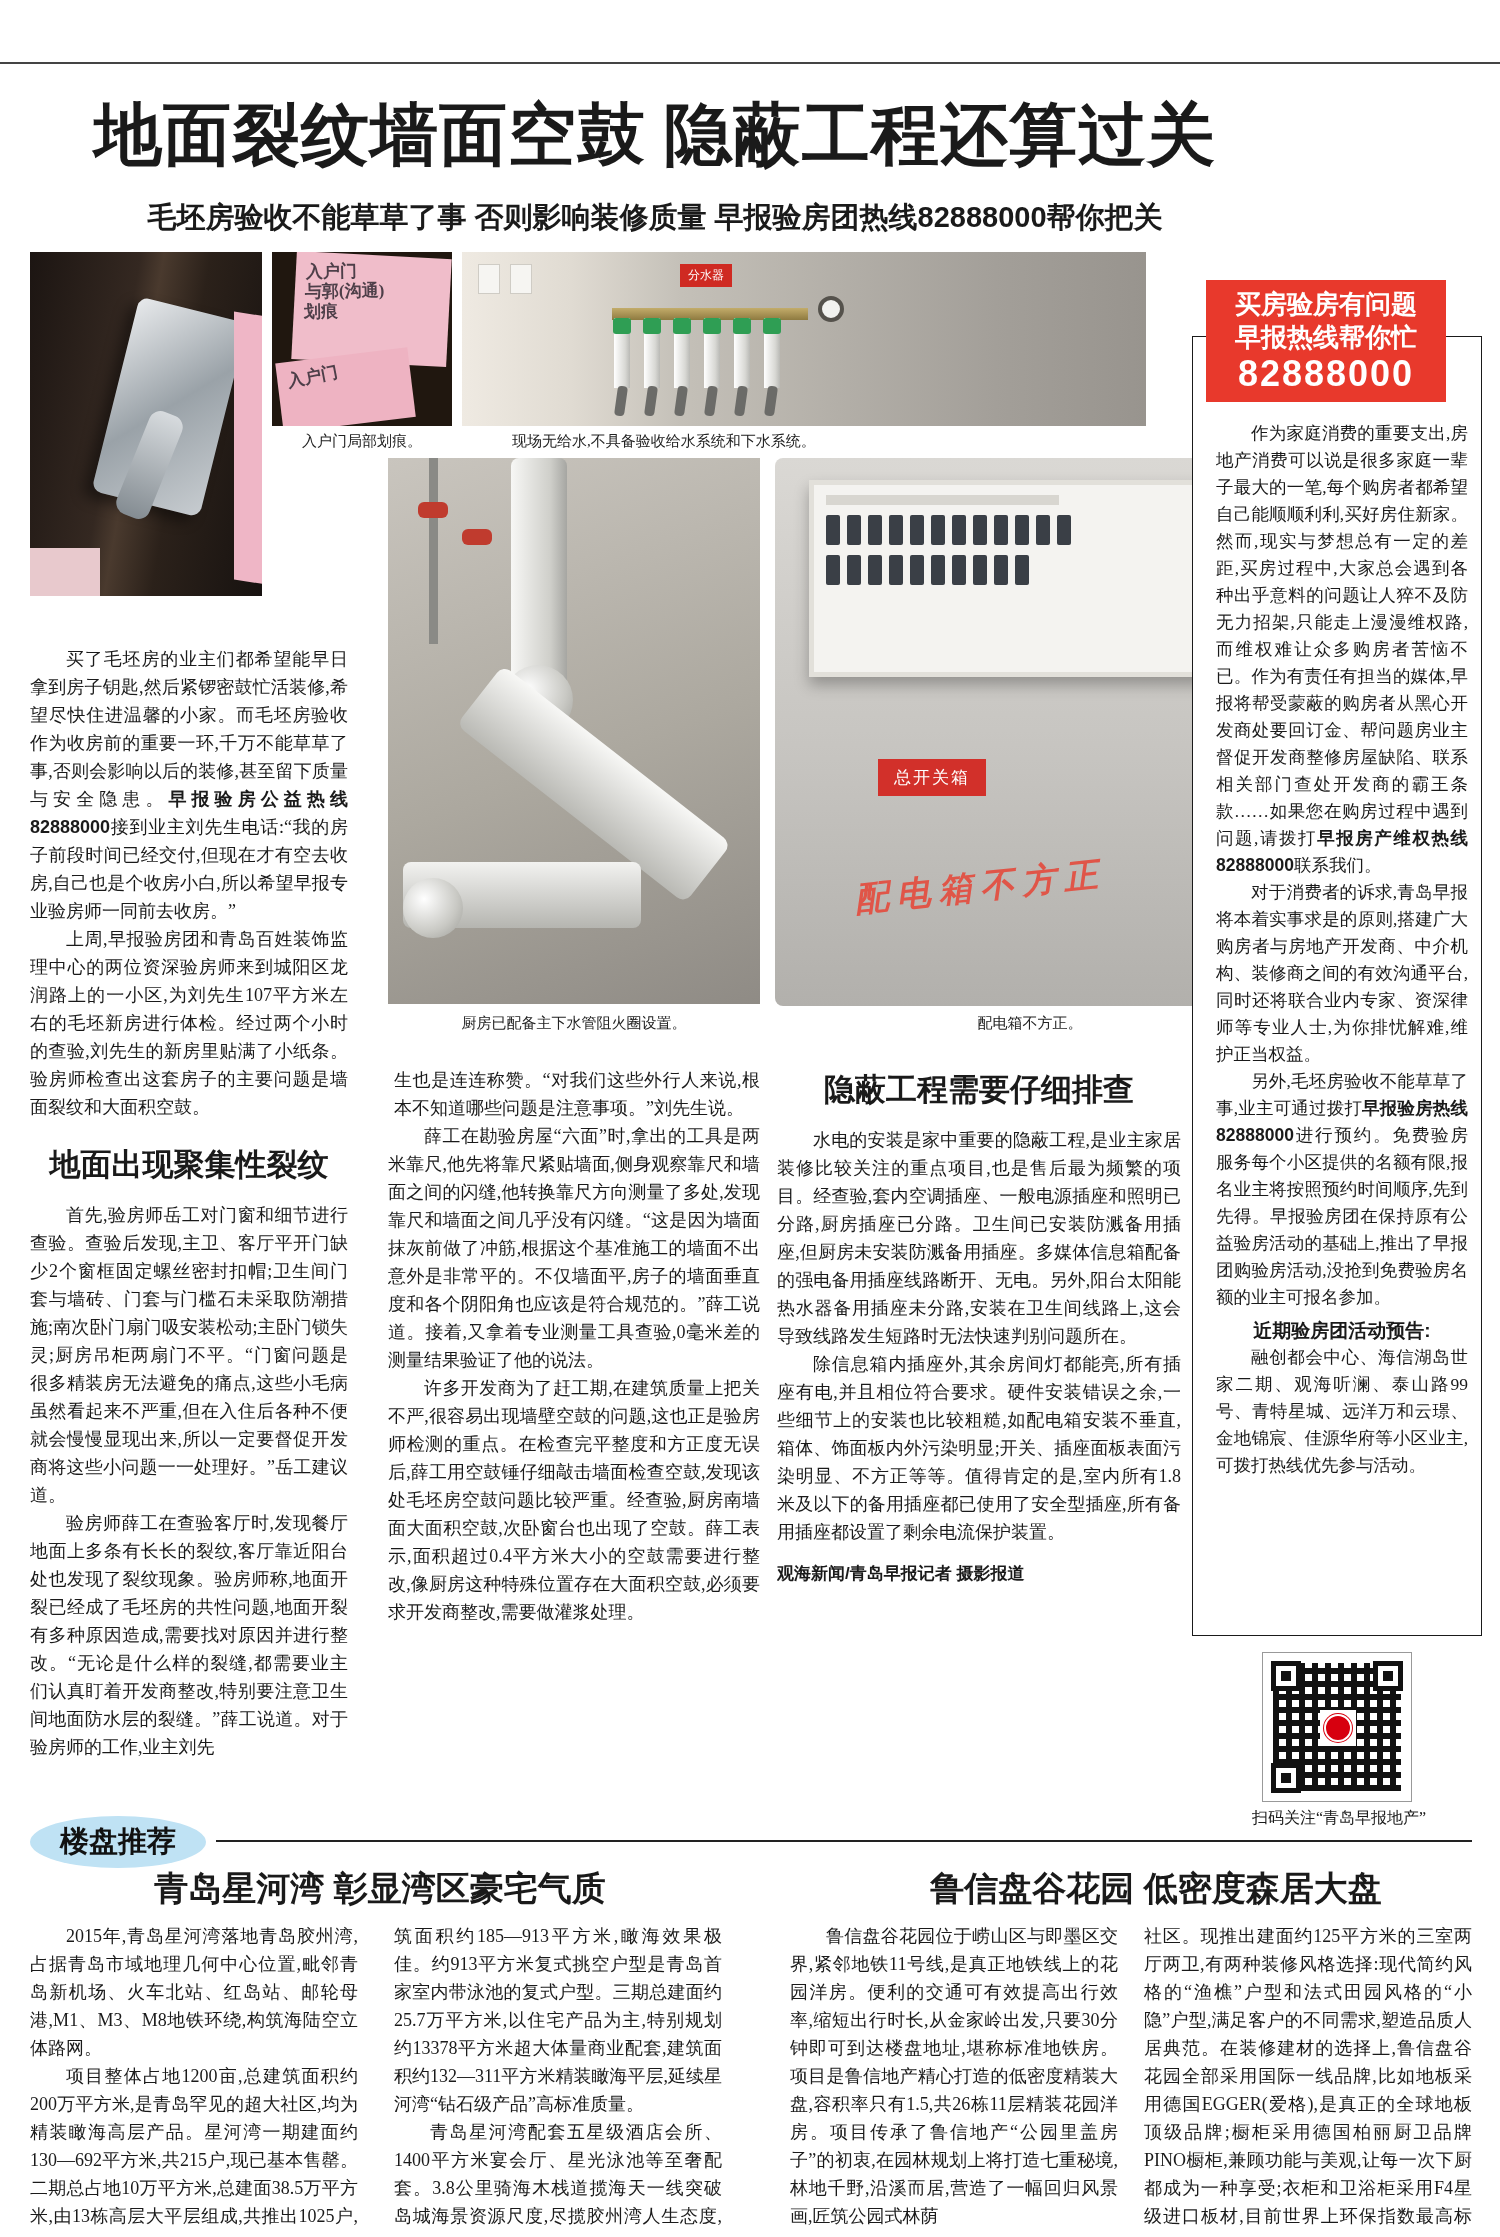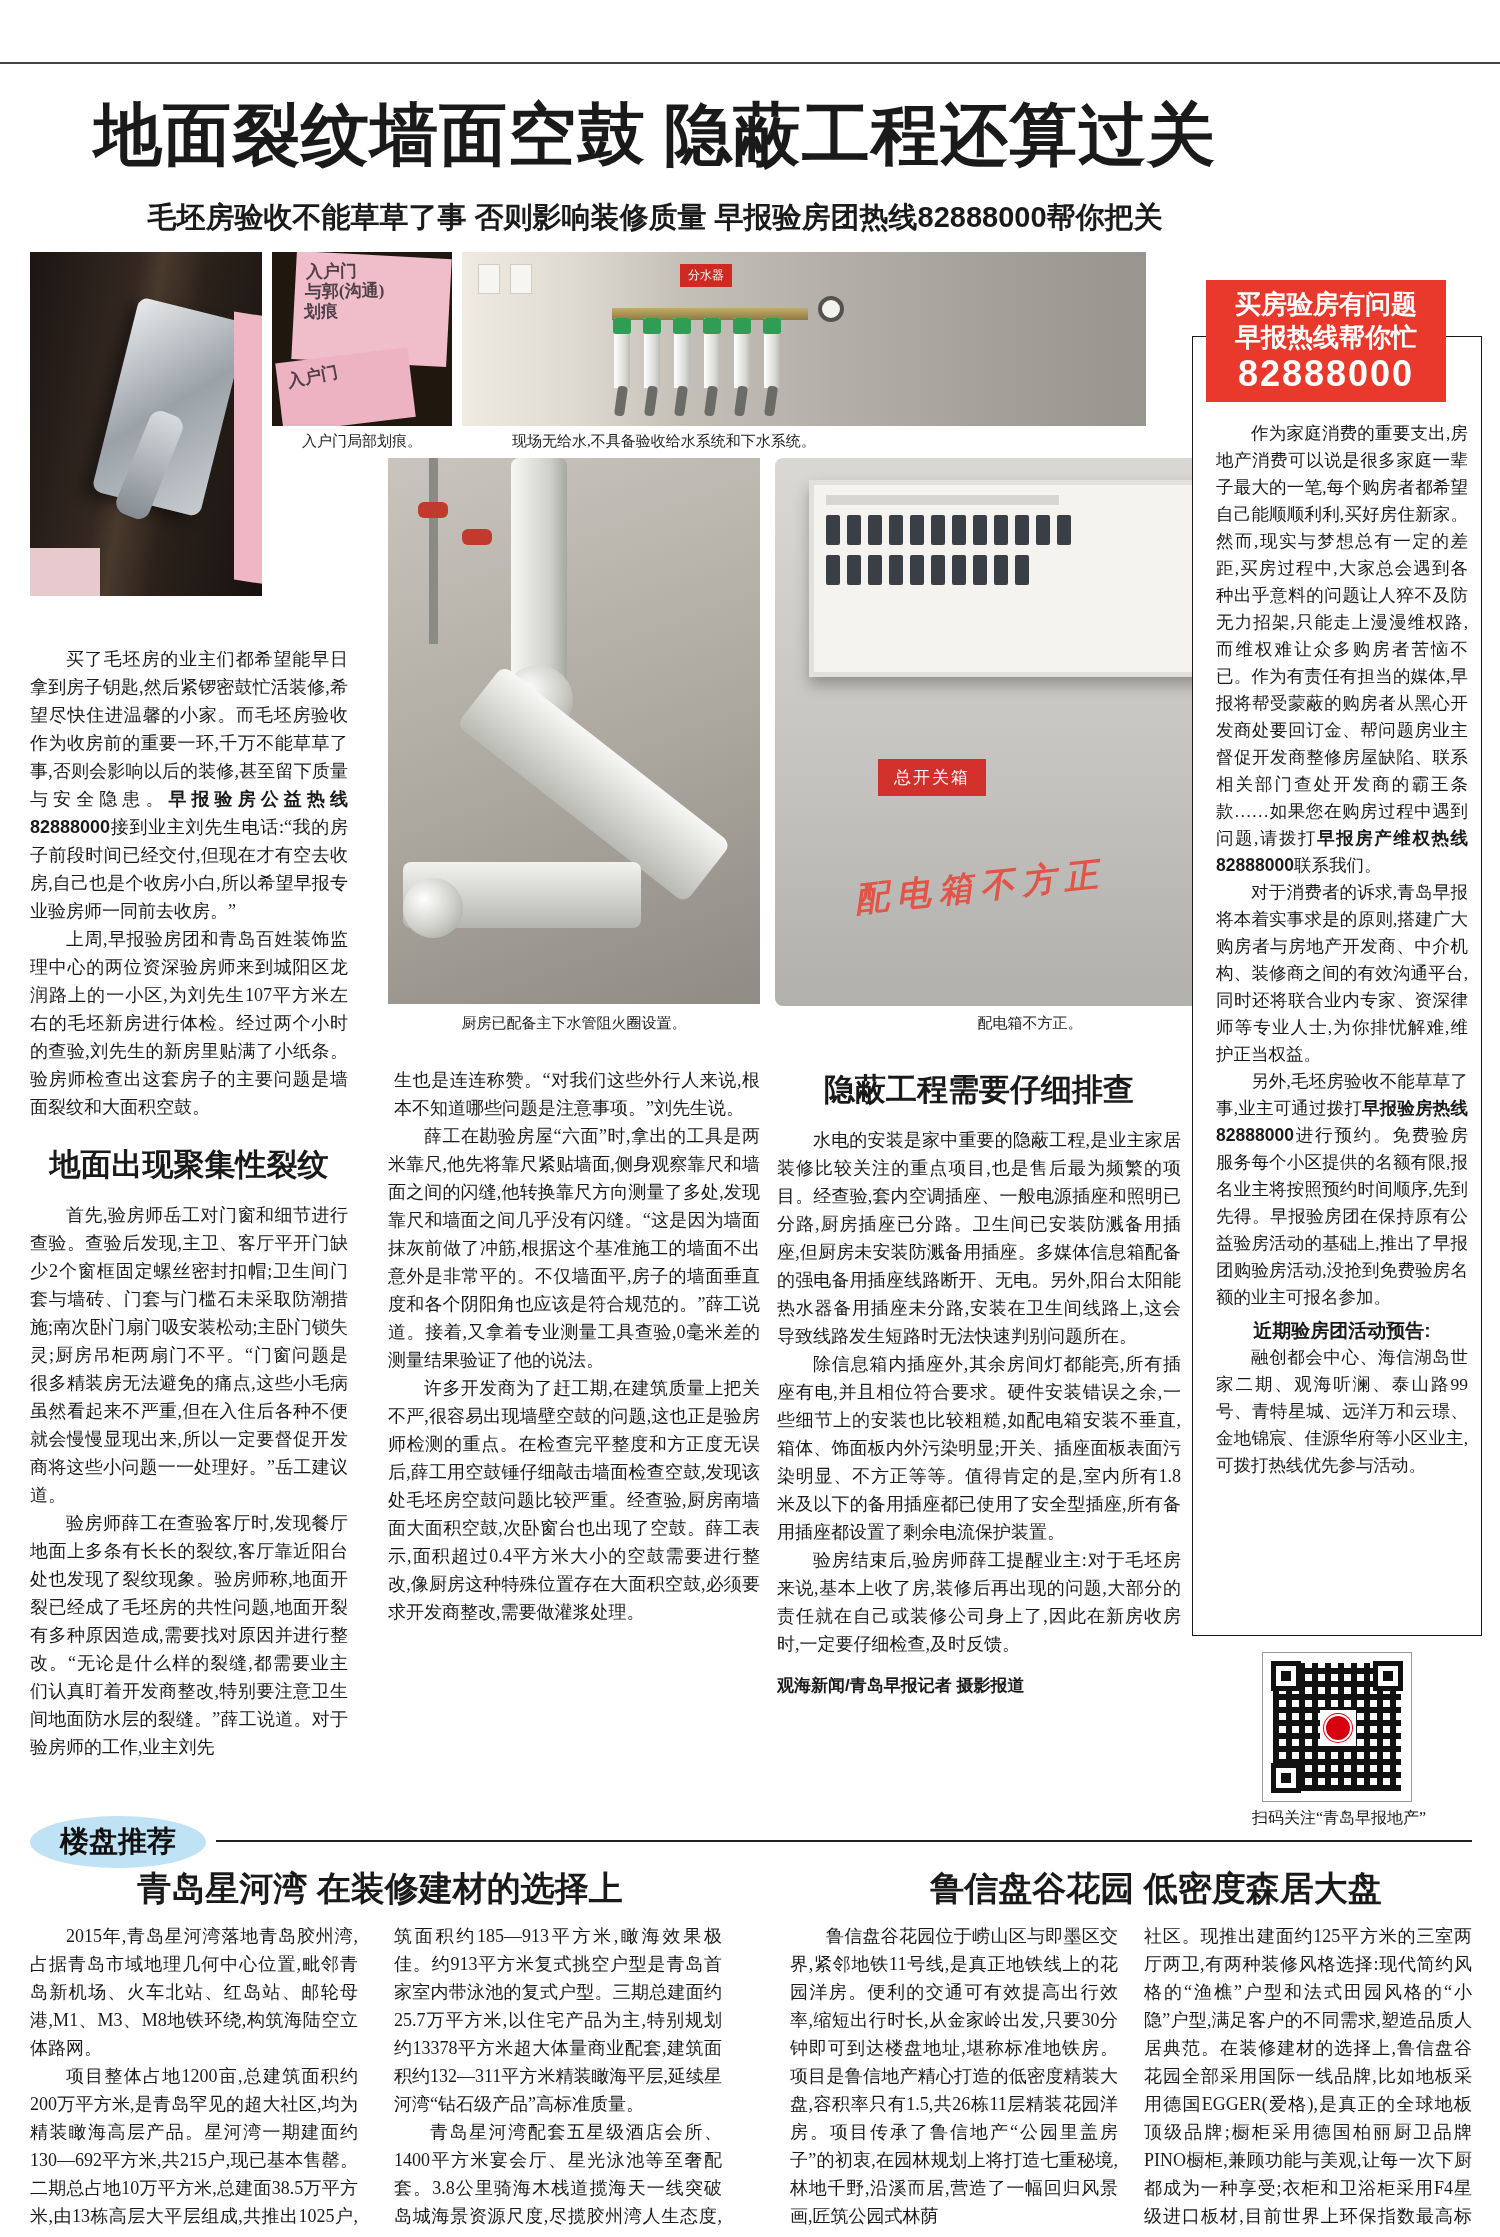--- a/index.html
+++ b/index.html
@@ -214,21 +214,20 @@
   <div class="abs bodycol col2">
     <p style="text-indent:0;margin-left:6px;">生也是连连称赞。“对我们这些外行人来说,根本不知道哪些问题是注意事项。”刘先生说。</p>
     <p>薛工在勘验房屋“六面”时,拿出的工具是两米靠尺,他先将靠尺紧贴墙面,侧身观察靠尺和墙面之间的闪缝,他转换靠尺方向测量了多处,发现靠尺和墙面之间几乎没有闪缝。“这是因为墙面抹灰前做了冲筋,根据这个基准施工的墙面不出意外是非常平的。不仅墙面平,房子的墙面垂直度和各个阴阳角也应该是符合规范的。”薛工说道。接着,又拿着专业测量工具查验,0毫米差的测量结果验证了他的说法。</p>
     <p>许多开发商为了赶工期,在建筑质量上把关不严,很容易出现墙壁空鼓的问题,这也正是验房师检测的重点。在检查完平整度和方正度无误后,薛工用空鼓锤仔细敲击墙面检查空鼓,发现该处毛坯房空鼓问题比较严重。经查验,厨房南墙面大面积空鼓,次卧窗台也出现了空鼓。薛工表示,面积超过0.4平方米大小的空鼓需要进行整改,像厨房这种特殊位置存在大面积空鼓,必须要求开发商整改,需要做灌浆处理。</p>
   </div>
 
   <div class="abs bodycol col3">
     <h2 class="sec-head sec-head-first">隐蔽工程需要仔细排查</h2>
     <p>水电的安装是家中重要的隐蔽工程,是业主家居装修比较关注的重点项目,也是售后最为频繁的项目。经查验,套内空调插座、一般电源插座和照明已分路,厨房插座已分路。卫生间已安装防溅备用插座,但厨房未安装防溅备用插座。多媒体信息箱配备的强电备用插座线路断开、无电。另外,阳台太阳能热水器备用插座未分路,安装在卫生间线路上,这会导致线路发生短路时无法快速判别问题所在。</p>
     <p>除信息箱内插座外,其余房间灯都能亮,所有插座有电,并且相位符合要求。硬件安装错误之余,一些细节上的安装也比较粗糙,如配电箱安装不垂直,箱体、饰面板内外污染明显;开关、插座面板表面污染明显、不方正等等。值得肯定的是,室内所有1.8米及以下的备用插座都已使用了安全型插座,所有备用插座都设置了剩余电流保护装置。</p>
-    <p>验房结束后,验房师薛工提醒业主:对于毛坯房来说,基本上收了房,装修后再出现的问题,大部分的责任就在自己或装修公司身上了,因此在新房收房时,一定要仔细检查,及时反馈。</p>
     <p class="byline">观海新闻/青岛早报记者 摄影报道</p>
   </div>
 
   <div class="abs sb-box"></div>
   <div class="abs redbox">
     <div class="l">买房验房有问题</div>
     <div class="l">早报热线帮你忙</div>
     <div class="n">82888000</div>
   </div>
   <div class="abs sb-text">
@@ -246,21 +245,21 @@
     <div class="qr-f" style="left:8px; bottom:8px;"></div>
     <div class="qr-logo">
         <div class="qr-circle"></div>
       </div>
   </div>
   <div class="abs qr-cap">扫码关注“青岛早报地产”</div>
 
   <div class="abs badge">楼盘推荐</div>
   <div class="abs list-rule"></div>
 
-  <div class="abs ltitle lt-left">青岛星河湾 在装修建材的选择上</div>
+  <div class="abs ltitle lt-left">青岛星河湾 彰显湾区豪宅气质</div>
   <div class="abs ltitle lt-right">鲁信盘谷花园 低密度森居大盘</div>
 
   <div class="abs listcol lcA">
     <p>2015年,青岛星河湾落地青岛胶州湾,占据青岛市域地理几何中心位置,毗邻青岛新机场、火车北站、红岛站、邮轮母港,M1、M3、M8地铁环绕,构筑海陆空立体路网。</p>
     <p>项目整体占地1200亩,总建筑面积约200万平方米,是青岛罕见的超大社区,均为精装瞰海高层产品。星河湾一期建面约130—692平方米,共215户,现已基本售罄。二期总占地10万平方米,总建面38.5万平方米,由13栋高层大平层组成,共推出1025户,容积率2.9。建</p>
   </div>
   <div class="abs listcol lcB">
     <p style="text-indent:0;">筑面积约185—913平方米,瞰海效果极佳。约913平方米复式挑空户型是青岛首家室内带泳池的复式户型。三期总建面约25.7万平方米,以住宅产品为主,特别规划约13378平方米超大体量商业配套,建筑面积约132—311平方米精装瞰海平层,延续星河湾“钻石级产品”高标准质量。</p>
     <p>青岛星河湾配套五星级酒店会所、1400平方米宴会厅、星光泳池等至奢配套。3.8公里骑海木栈道揽海天一线突破岛城海景资源尺度,尽揽胶州湾人生态度,彰显湾区豪宅壮阔气质。</p>
   </div>

